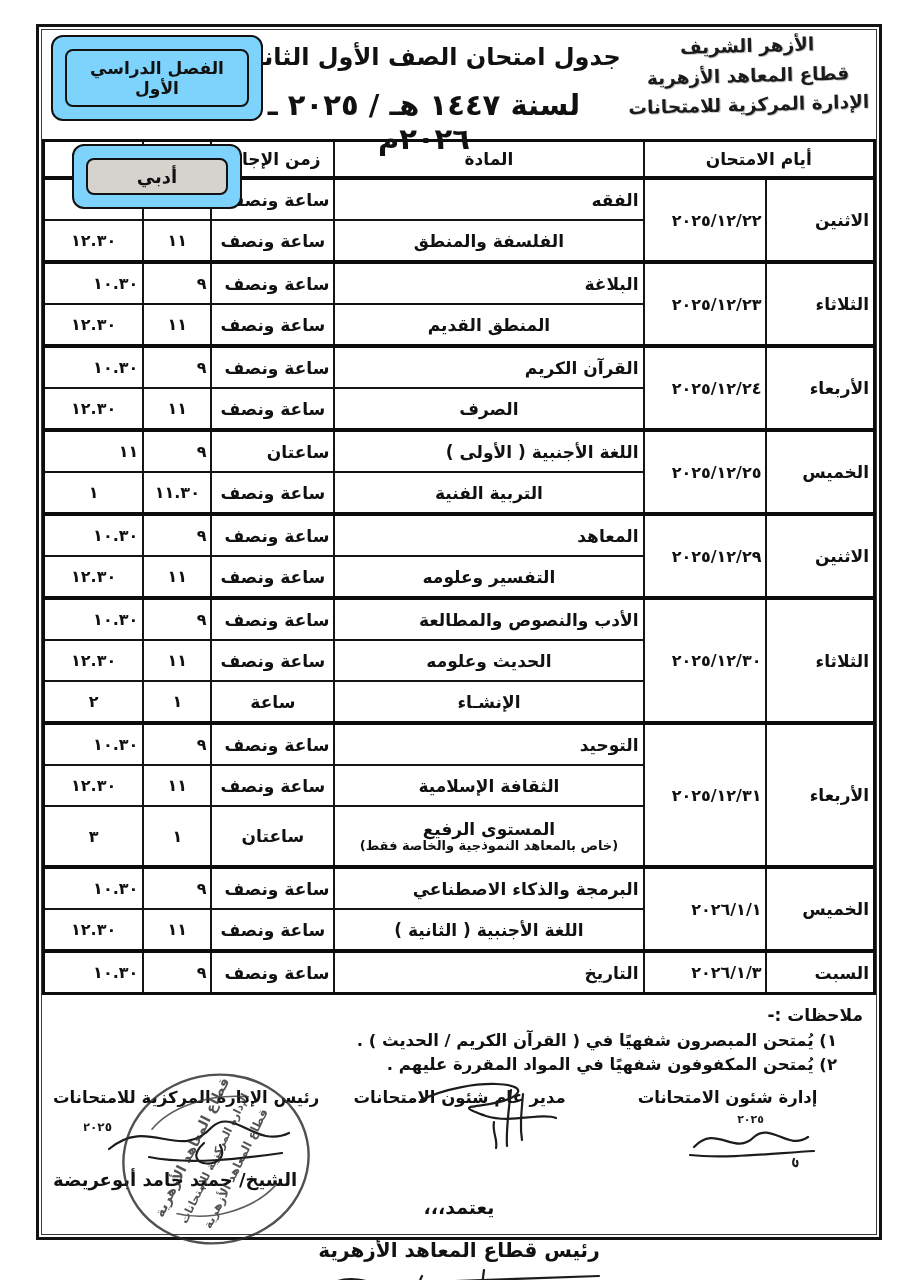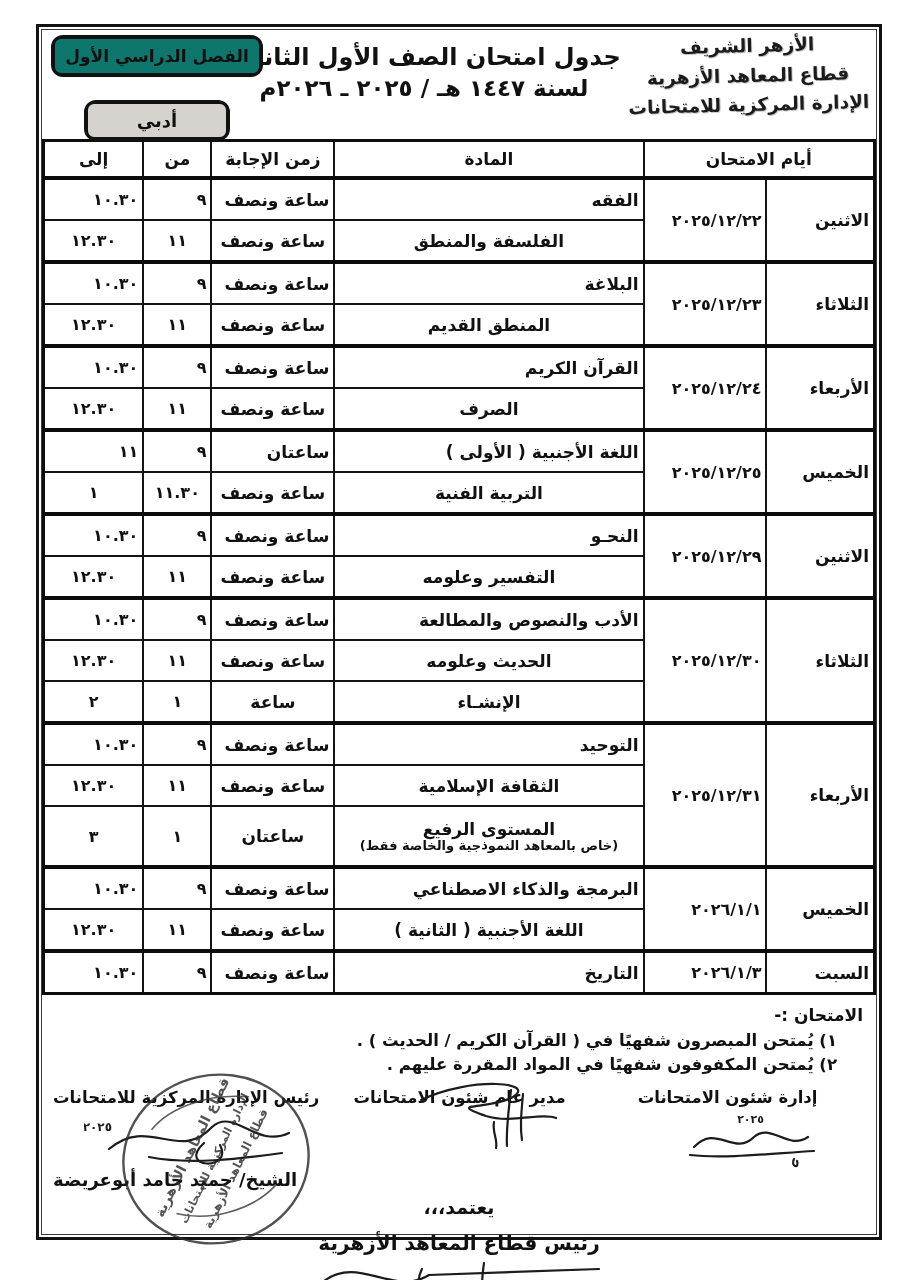--- a/index.html
+++ b/index.html
@@ -9,23 +9,23 @@
          border:3px solid #121212;background:#fff;}
   .frame::before{content:"";position:absolute;inset:2px;border:1px solid #3a3a3a;pointer-events:none;}
 
   
   .hdr{position:relative;height:112px;}
   .org{position:absolute;top:4px;right:10px;width:242px;text-align:center;
        font-weight:bold;font-size:18.5px;line-height:1.6;color:#1b1b1b;
        transform:rotate(-1.5deg);text-shadow:1px 1px 0 rgba(0,0,0,.22);}
   .titleblock{position:absolute;top:16px;right:255px;width:400px;text-align:center;font-weight:bold;}
   .title-l1{font-size:24px;}
-  .title-l2{font-size:23px;margin-top:4px;}
+  .title-l2{font-size:29px;margin-top:17px;}
   .boxes{position:absolute;top:8px;left:12px;width:212px;}
-  .dbox{border:2px solid #111;border-radius:12px;padding:0;background:#0f766e;}
+  .dbox{border:2px solid #111;border-radius:12px;padding:12px;background:#7dd3fc;}
   .dbox .in{border:2px solid #111;border-radius:8px;text-align:center;
             font-weight:bold;font-size:17px;padding:7px 6px;}
   .dbox.track{width:142px;margin:23px auto 0;}
   .dbox.track .in{background:#d6d3cf;font-size:18px;padding:6px;}
 
   
   table.sched{border-collapse:collapse;table-layout:fixed;width:calc(100% - 6px);
               margin:0 3px;border:3px solid #0d0d0d;}
   .sched th,.sched td{border:2px solid #141414;text-align:center;vertical-align:middle;
                       font-weight:bold;padding:0 4px;overflow:hidden;}
@@ -49,21 +49,21 @@
   .sig.c{width:34%;}
   .sig.l{width:36%;}
   .sig svg{display:block;margin:0 auto;}
   .sig .overlay{position:absolute;top:-14px;left:50%;transform:translateX(-50%);}
   .sig .name{font-size:18px;margin-top:2px;}
   path.pen{fill:none;stroke:#1c1c1c;stroke-width:2.2;stroke-linecap:round;}
   text.pen{fill:#1c1c1c;font-weight:bold;}
 
   .approve{position:relative;text-align:center;margin-top:6px;font-weight:bold;}
   .approve .w1{font-size:19px;}
-  .approve .w2{font-size:20px;margin-top:13px;}
+  .approve .w2{font-size:20px;margin-top:20px;}
   .approve svg{display:block;margin:-6px auto -14px;}
 
   
   .stamp{position:absolute;left:72px;top:1042px;width:210px;height:180px;opacity:.82;}
   .stamp svg{transform:rotate(-12deg);}
   .stamp text{fill:#2e2e2e;font-weight:bold;}
 </style>
 </head>
 <body>
 
@@ -163,21 +163,21 @@
     <tr>
       <td>التربية الفنية</td>
       <td>ساعة ونصف</td>
       <td class="num">١١.٣٠</td>
       <td class="num">١</td>
     </tr>
 
     <tr class="gstart">
       <td rowspan="2">الاثنين</td>
       <td rowspan="2" class="date">٢٠٢٥/١٢/٢٩</td>
-      <td>النحـو</td>
+      <td>المعاهد</td>
       <td>ساعة ونصف</td>
       <td class="num">٩</td>
       <td class="num">١٠.٣٠</td>
     </tr>
     <tr>
       <td>التفسير وعلومه</td>
       <td>ساعة ونصف</td>
       <td class="num">١١</td>
       <td class="num">١٢.٣٠</td>
     </tr>
@@ -247,21 +247,21 @@
       <td class="date">٢٠٢٦/١/٣</td>
       <td>التاريخ</td>
       <td>ساعة ونصف</td>
       <td class="num">٩</td>
       <td class="num">١٠.٣٠</td>
     </tr>
   </tbody>
     </table>
 
   <div class="notes">
-    <div class="nhead">الامتحان :-</div>
+    <div class="nhead">ملاحظات :-</div>
     <div class="nitem">١)  يُمتحن المبصرون شفهيًا في ( القرآن الكريم / الحديث ) .</div>
     <div class="nitem">٢)  يُمتحن المكفوفون شفهيًا في المواد المقررة عليهم .</div>
   </div>
 
   <div class="sigrow">
     <div class="sig r">
       <div>إدارة شئون الامتحانات</div>
       <svg width="150" height="66" viewBox="0 0 150 66">
         <path class="pen" d="M18 40 C40 16, 58 50, 78 30 C95 15, 112 44, 132 30"></path>
         <path class="pen" d="M14 48 C50 52, 100 46, 138 44"></path>

